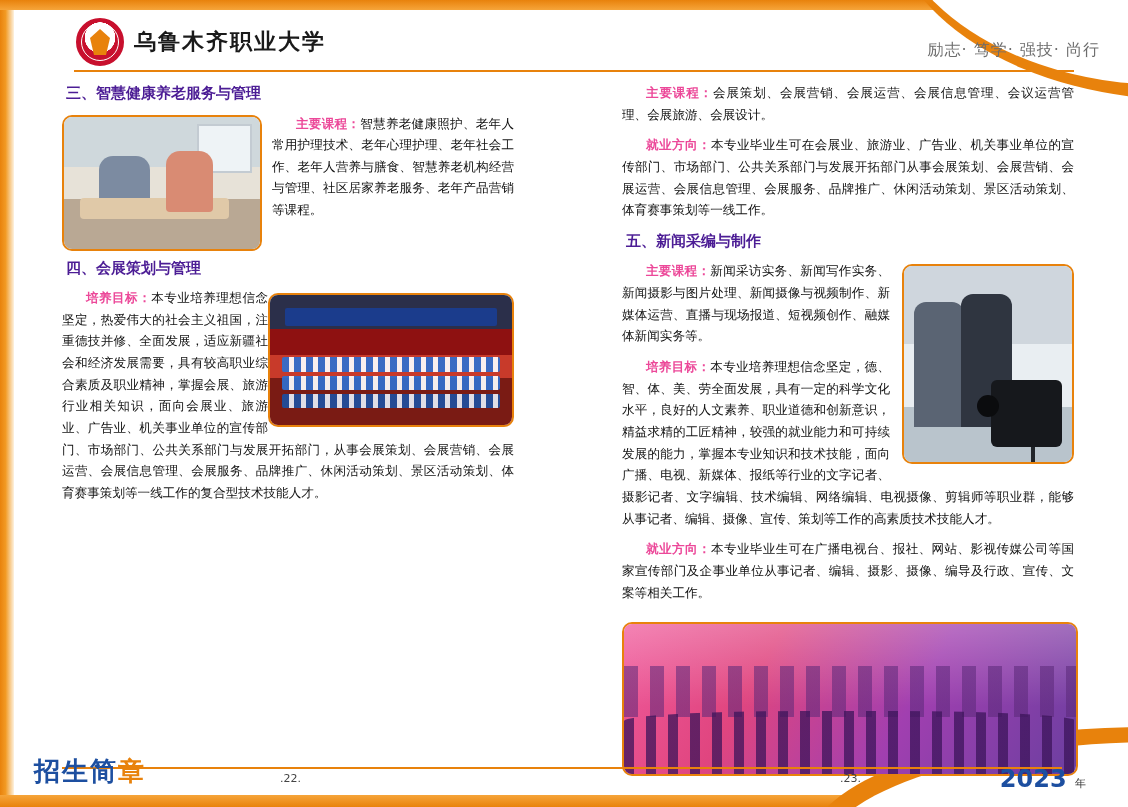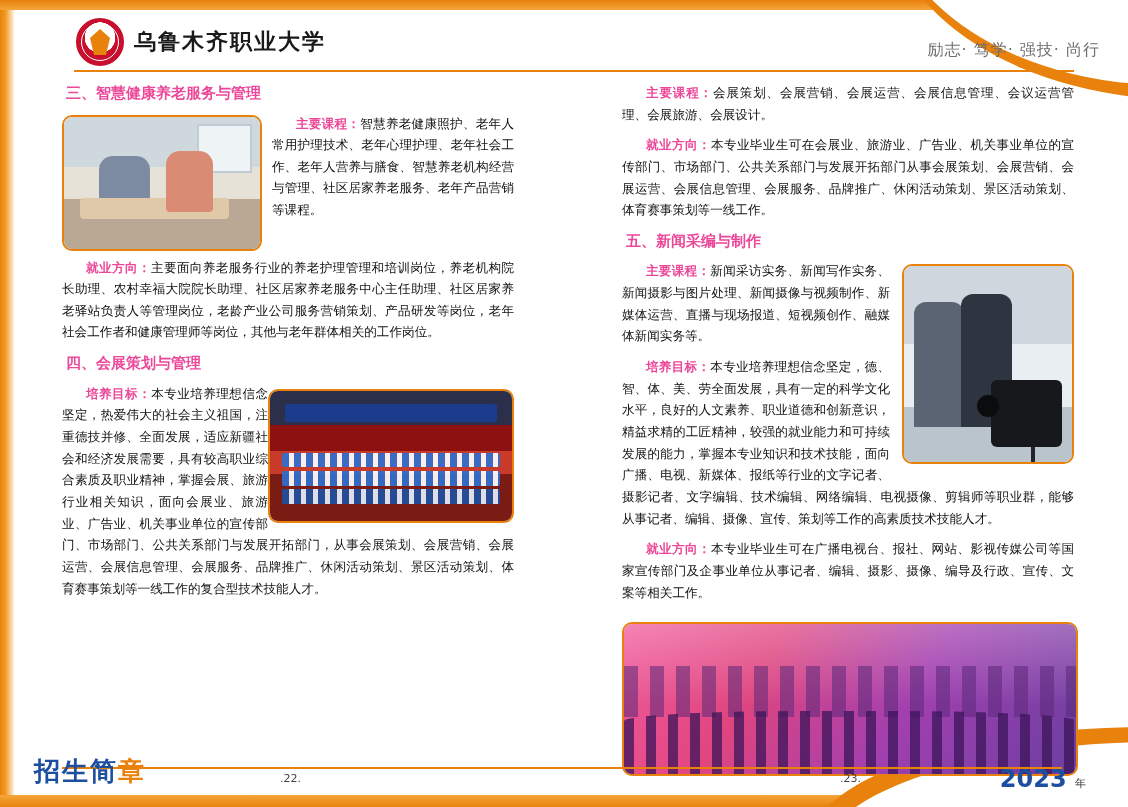--- a/index.html
+++ b/index.html
@@ -31,21 +31,21 @@
   .logo-badge .ring{position:absolute;left:3px;top:3px;right:3px;bottom:3px;border:1px solid #fff;border-radius:50%;}
   .uni-name{font-size:22px;font-weight:bold;color:#1a1a1a;letter-spacing:2px;}
   .motto{position:absolute;right:62px;top:30px;font-size:16px;color:#6d6d6d;letter-spacing:1px;}
 
   
   .col{position:absolute;top:82px;width:452px;}
   .col-left{left:62px;}
   .col-right{left:622px;}
 
   h2.sec{
-    font-size:15px;color:#ec4899;font-weight:bold;margin:0 0 8px 0;
+    font-size:15px;color:#4c1d95;font-weight:bold;margin:0 0 8px 0;
     padding-left:4px;line-height:1.5;
   }
   .para{font-size:12.6px;line-height:1.72;color:#111;text-align:justify;margin:0 0 9px 0;}
   .lbl{color:#ec4899;font-weight:bold;}
   .p-ind{text-indent:24px;}
 
   
   .photo{border:2px solid #e8820c;border-radius:10px;overflow:hidden;position:relative;}
   .ph1{float:left;width:196px;height:132px;margin:2px 10px 6px 0;}
   .ph2{width:242px;height:130px;margin:6px 0 4px 0;float:right;}
@@ -126,23 +126,20 @@
           <div class="tbl"></div>
         </div>
     </div>
 
     <p class="para p-ind">
       <span class="lbl">主要课程：</span><span>智慧养老健康照护、老年人常用护理技术、老年心理护理、老年社会工作、老年人营养与膳食、智慧养老机构经营与管理、社区居家养老服务、老年产品营销等课程。</span>
     </p>
 
     <div class="clear"></div>
 
-    <p class="para p-ind">
-      <span class="lbl">就业方向：</span><span>主要面向养老服务行业的养老护理管理和培训岗位，养老机构院长助理、农村幸福大院院长助理、社区居家养老服务中心主任助理、社区居家养老驿站负责人等管理岗位，老龄产业公司服务营销策划、产品研发等岗位，老年社会工作者和健康管理师等岗位，其他与老年群体相关的工作岗位。</span>
-    </p>
 
     <h2 class="sec">四、会展策划与管理</h2>
 
     <div class="photo ph2">
       <div class="img-expo">
           <div class="banner"></div>
           <div class="row r1"></div>
           <div class="row r2"></div>
           <div class="row r3"></div>
         </div>

